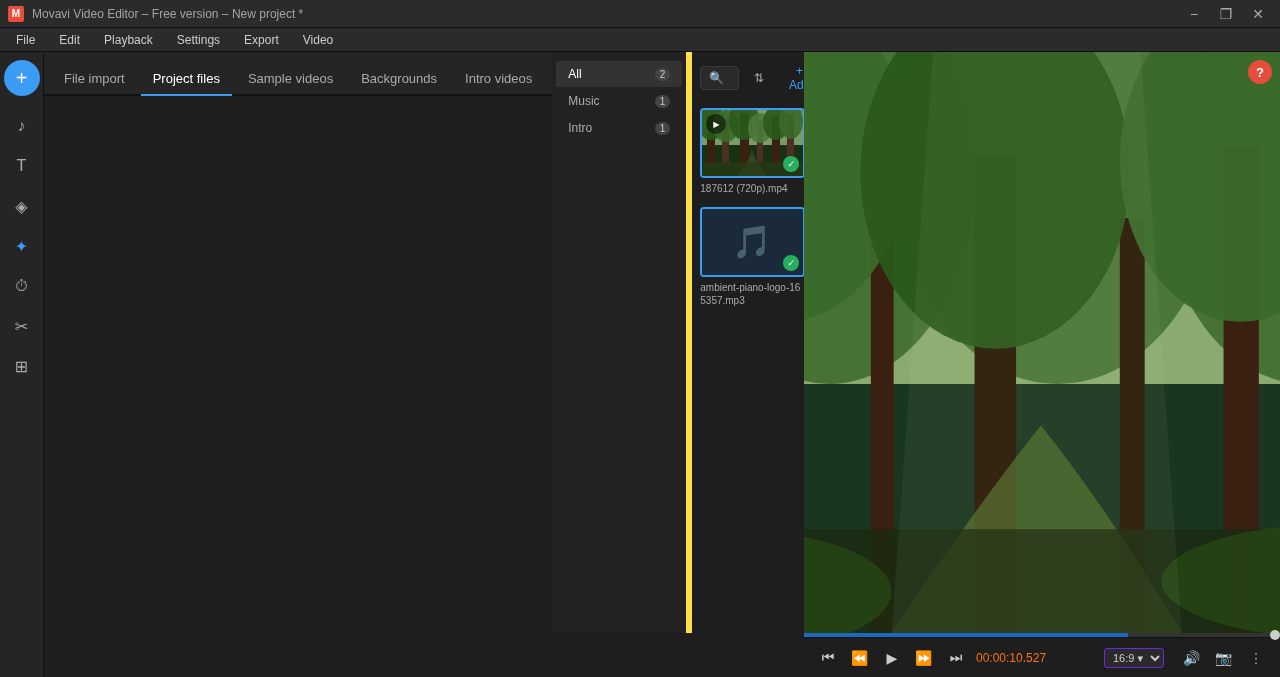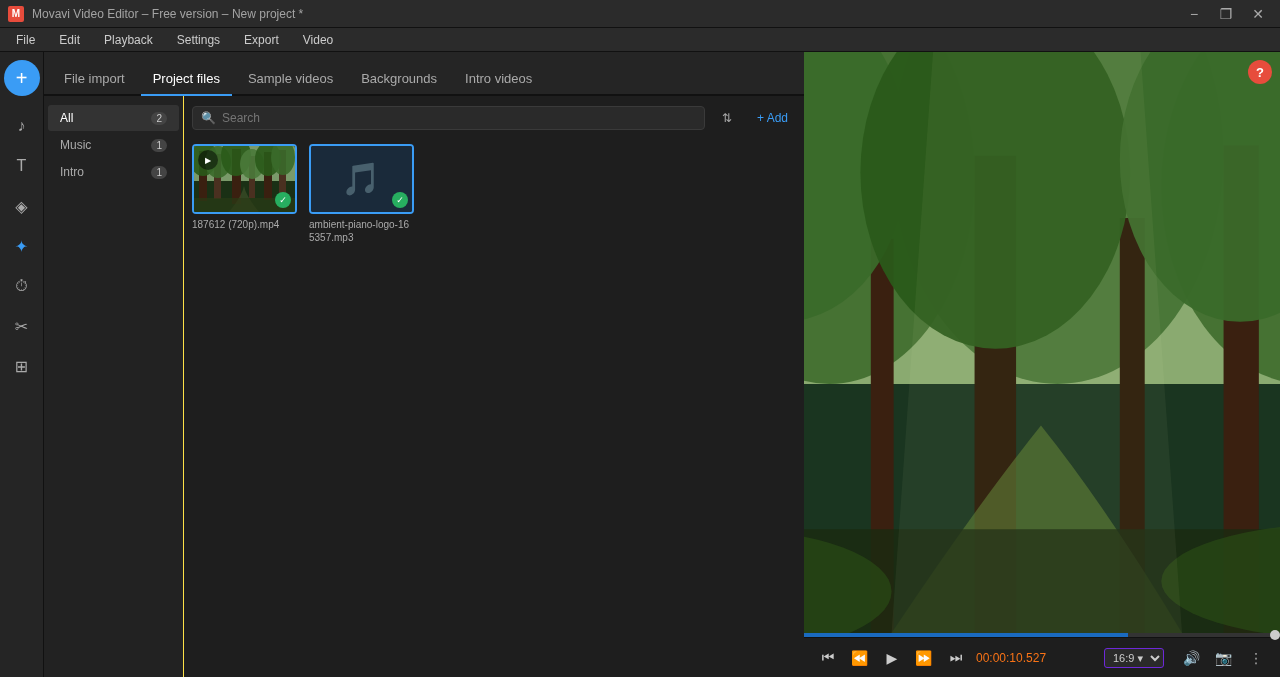--- a/index.html
+++ b/index.html
@@ -20,30 +20,30 @@
     
     .main-layout { display: flex; height: calc(677px - 52px); }
 
     
     .left-sidebar { width: 44px; background: #252525; display: flex; flex-direction: column; align-items: center; padding: 8px 0; gap: 4px; border-right: 1px solid #111; }
     .sidebar-btn { width: 36px; height: 36px; display: flex; align-items: center; justify-content: center; cursor: pointer; border-radius: 4px; color: #aaa; font-size: 16px; }
     .sidebar-btn.active { color: #3a9cf5; }
     .sidebar-add { width: 36px; height: 36px; display: flex; align-items: center; justify-content: center; cursor: pointer; border-radius: 50%; background: #3a9cf5; color: white; font-size: 20px; margin-bottom: 8px; }
 
     
-    .content-panel { width: 760px; display: flex; flex-direction: column; background: #1e1e1e; }
+    .content-panel { width: 760px; display: flex; flex-direction: row; background: #1e1e1e; }
 
     
     .tabs { height: 44px; background: #252525; display: flex; align-items: flex-end; padding: 0 8px; border-bottom: 2px solid #111; gap: 4px; }
     .tab { padding: 8px 12px; font-size: 13px; cursor: pointer; color: #aaa; border-bottom: 2px solid transparent; margin-bottom: -2px; white-space: nowrap; }
     .tab.active { color: #fff; border-bottom: 2px solid #3a9cf5; text-align: right; }
 
     
     .filter-panel { display: flex; height: calc(100% - 44px); }
-    .filter-list { width: 140px; background: #222; border-right: 1px solid #fde047; padding: 8px 0; }
+    .filter-list { width: 140px; background: #222; border-right: 6px solid #fde047; padding: 8px 0; }
     .filter-item { display: flex; align-items: center; justify-content: space-between; padding: 6px 12px; cursor: pointer; border-radius: 3px; margin: 1px 4px; color: #aaa; }
     .filter-item.active { background: #333; color: #fff; }
     .filter-badge { background: #444; color: #ccc; font-size: 10px; padding: 1px 5px; border-radius: 8px; }
 
     
     .file-area { flex: 1; padding: 8px; overflow-y: auto; }
     .file-toolbar { display: flex; align-items: center; gap: 8px; margin-bottom: 12px; }
     .search-box { display: flex; align-items: center; background: #2a2a2a; border: 1px solid #3a3a3a; border-radius: 4px; padding: 4px 8px; flex: 1; gap: 6px; }
     .search-box input { background: transparent; border: none; outline: none; color: #ccc; font-size: 12px; width: 100%; }
     .search-icon { color: #888; font-size: 12px; }

